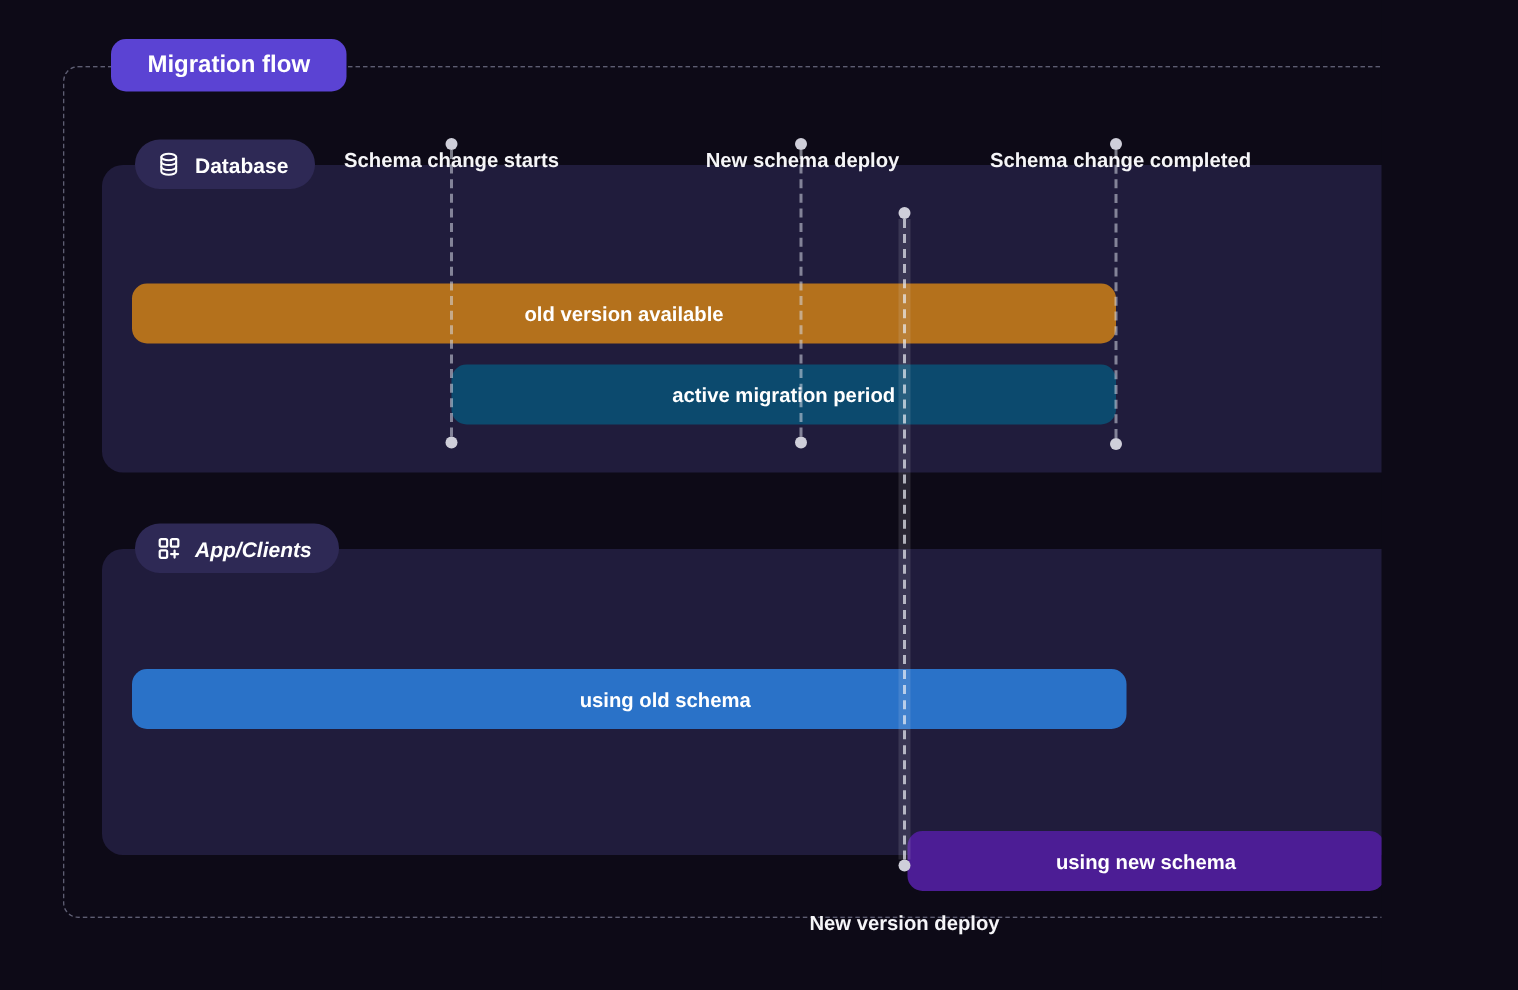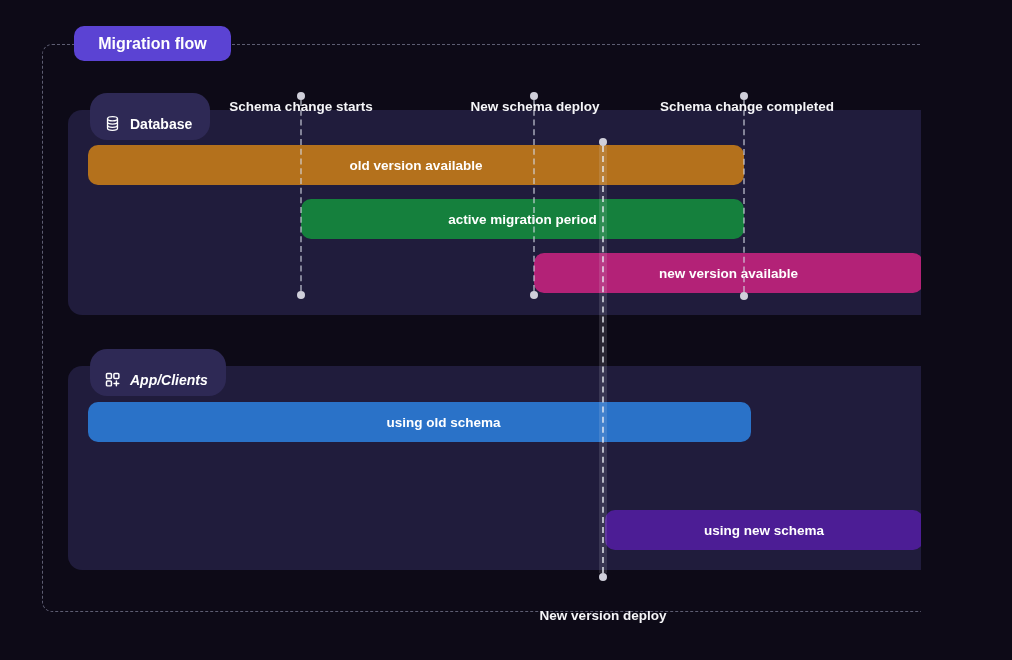--- a/index.html
+++ b/index.html
@@ -11,29 +11,29 @@
 
   .title-badge{position:absolute;left:74px;top:26px;width:157px;height:35px;
     border-radius:10px;display:flex;align-items:center;justify-content:center;
     color:#fff;font-size:16px;font-weight:700;z-index:6;}
 
   .panel{position:absolute;left:68px;width:875px;background:#201c3c;border-radius:14px;z-index:2;}
   .panel-db{top:110px;height:205px;}
   .panel-app{top:366px;height:204px;}
 
   .lane-badge{position:absolute;left:90px;height:33px;border-radius:17px;
-    display:flex;align-items:center;gap:9px;padding:14px 18px 0 14px;
+    display:flex;align-items:center;gap:9px;padding:0 18px 0 14px;
     color:#fff;font-size:14px;font-weight:700;z-index:6;}
   .badge-db{top:93px;}
   .badge-app{top:349px;font-style:italic;}
   .lane-badge svg{width:17px;height:17px;display:block;}
 
   .bar{position:absolute;height:40px;border-radius:10px;z-index:3;
     display:flex;align-items:center;justify-content:center;
-    color:#fff;font-size:13.5px;font-weight:700;}
+    color:#fff;font-size:13.5px;font-weight:700;margin-top:44px;}
   .bar-old{left:88px;top:145px;width:656px;}
   .bar-active{left:301px;top:199px;width:443px;}
   .bar-newver{left:534px;top:253px;width:389px;}
   .bar-oldschema{left:88px;top:402px;width:615px;}
   .bar-rollout{left:605px;top:456px;width:98px;}
   .bar-newschema{left:605px;top:510px;width:318px;}
 
   .vline{position:absolute;width:0;border-left:2px dashed rgba(213,217,228,0.55);z-index:4;}
   .vl-1{left:300px;top:100px;height:191px;}
   .vl-2{left:533px;top:100px;height:191px;}
@@ -82,22 +82,21 @@
     <svg viewBox="0 0 24 24" fill="none" stroke="#ffffff" stroke-width="2.1" stroke-linecap="round">
       <rect x="3.5" y="3.5" width="7" height="7" rx="1.4"></rect>
       <rect x="14" y="3.5" width="7" height="7" rx="1.4"></rect>
       <rect x="3.5" y="14" width="7" height="7" rx="1.4"></rect>
       <path d="M17.5 14.2v6.6M14.2 17.5h6.6"></path>
     </svg>
     <span>App/Clients</span>
   </div>
 
   <div class="bar bar-old" style="background-color: rgb(180, 113, 28);">old version available</div>
-  <div class="bar bar-active" style="background-color: #15803d;">active migration period</div>
-  <div class="bar bar-newver" style="background-color: rgb(179, 34, 119);">new version available</div>
+  <div class="bar bar-active" style="background-color: #0c4a6e;">active migration period</div>
 
   <div class="bar bar-oldschema" style="background-color: rgb(42, 114, 200); padding-left: 48px;">using old schema</div>
   <div class="bar bar-newschema" style="background-color: #4c1d95;">using new schema</div>
 
   <div class="vline vl-1"></div>
   <div class="vline vl-2"></div>
   <div class="vline vl-3"></div>
   <div class="deploy-band"></div>
   <div class="vline vl-4"></div>
 

